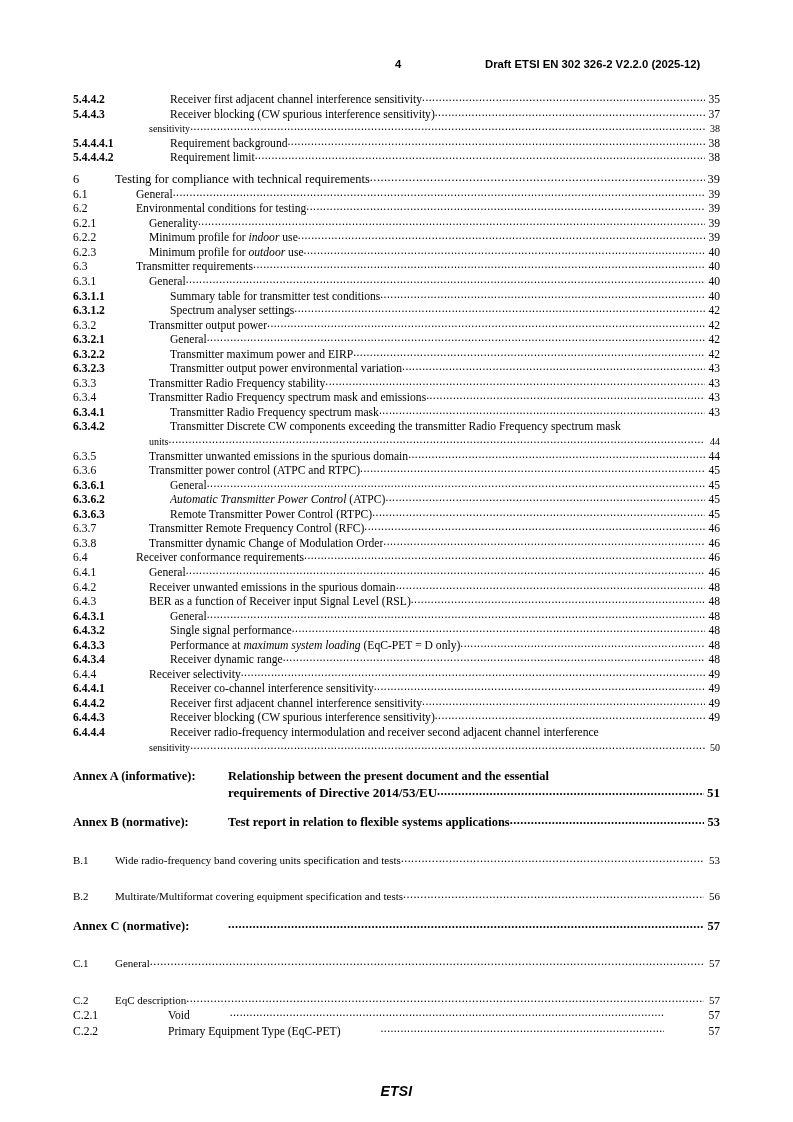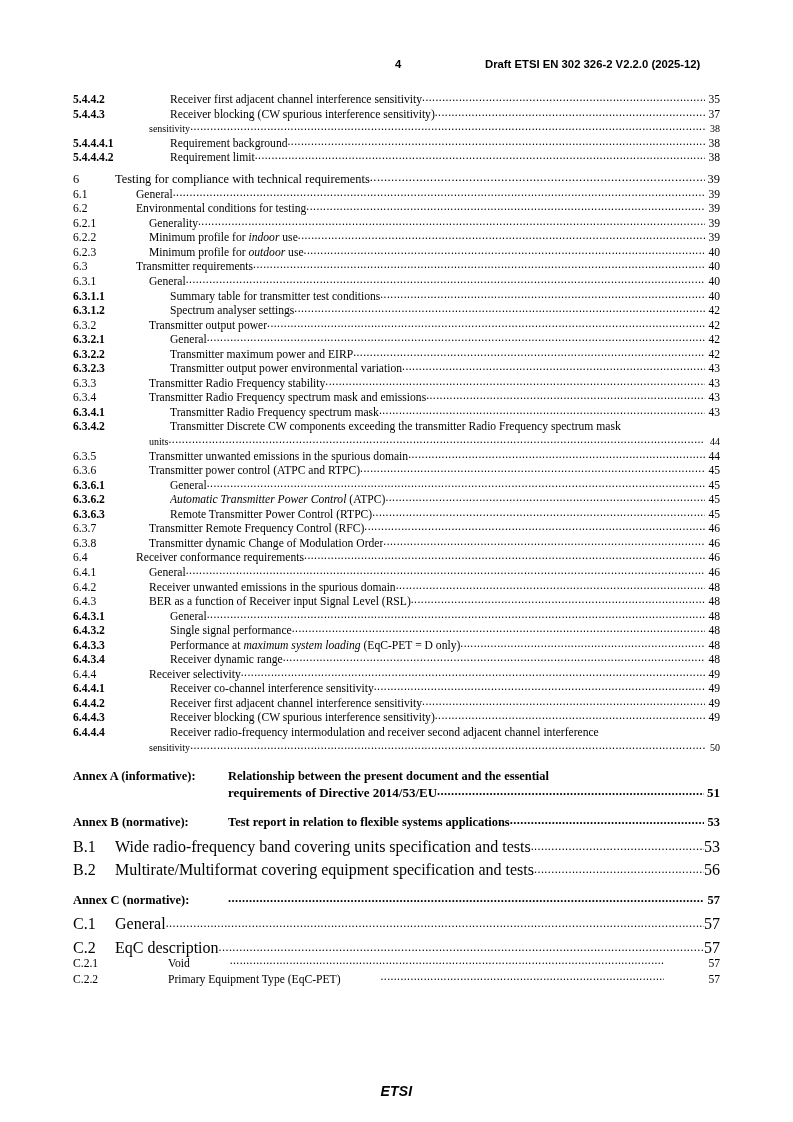--- a/index.html
+++ b/index.html
@@ -169,24 +169,24 @@
   .annex-wrap .leader::before {
     content: "............................................................................................................................................................................................................................";
     position: absolute; left: 0; bottom: 0px; white-space: nowrap;
     letter-spacing: 0.4px; font-size: 12.4px; line-height: 12px;
   }
   .annex-wrap .pg { flex: 0 0 auto; text-align: right; min-width: 16px; }
 
   .sub-entry {
     display: flex;
     align-items: baseline;
-    font-size: 16px;
+    font-size: 11px;
     line-height: 14.5px;
     white-space: nowrap;
-    margin-top: 9px;
+    margin-top: 21px;
   }
   .sub-entry .num { flex: 0 0 42px; }
   .sub-entry .title { flex: 0 1 auto; white-space: nowrap; }
   .sub-entry .leader {
     flex: 1 1 auto; overflow: hidden; min-width: 2px;
     position: relative; height: 12px;
   }
   .sub-entry .leader::before {
     content: "............................................................................................................................................................................................................................";
     position: absolute; left: 0; bottom: 0px; white-space: nowrap;

